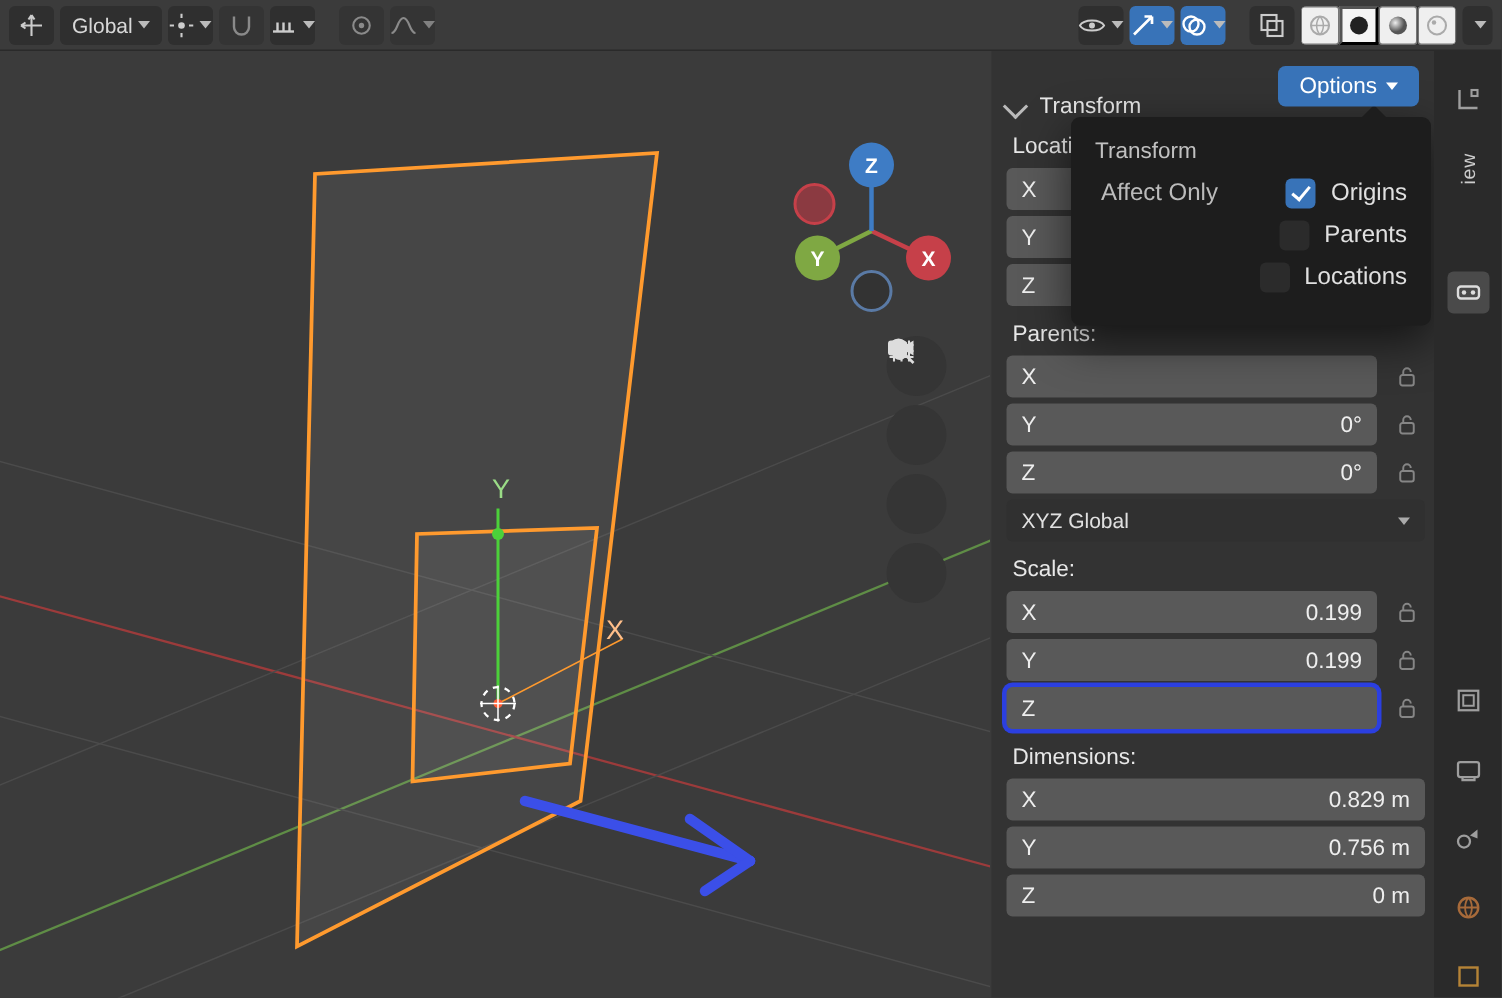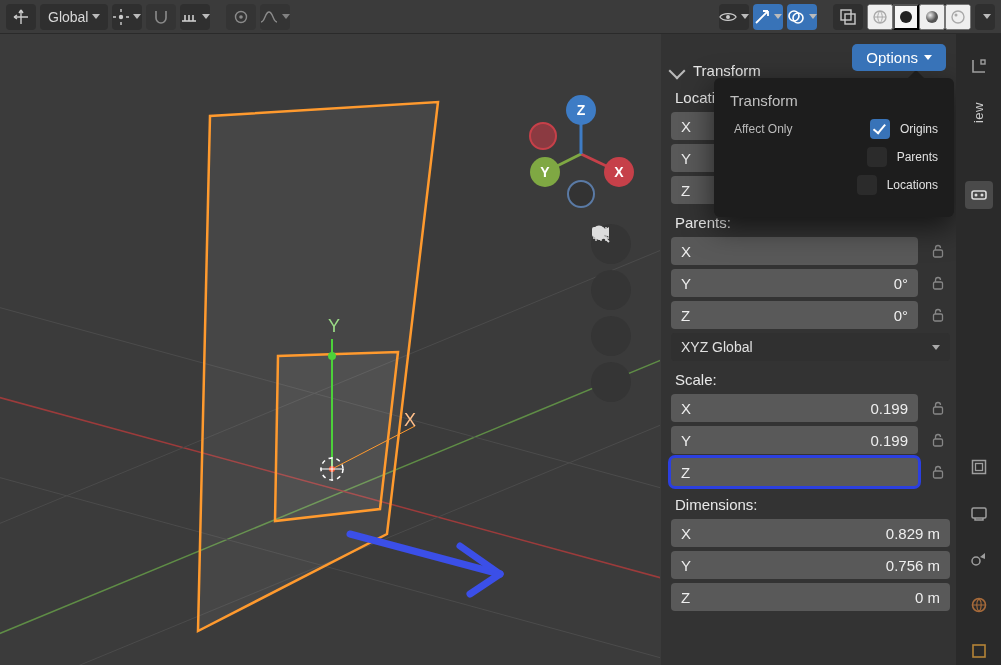--- a/index.html
+++ b/index.html
@@ -48,21 +48,21 @@
   .prop-row.highlight .prop-field { box-shadow: 0 0 0 3px #2b3fe0; }
 
   .rotation-mode { height:28px; background:#303030; border-radius:4px; display:flex; align-items:center; padding:0 10px; margin-bottom:4px; }
   .rotation-mode .label { flex:1; }
   .rotation-mode .chev { border-left:4px solid transparent; border-right:4px solid transparent; border-top:5px solid #aaa; }
 
   
   .options-pop { position:absolute; top:44px; right:2px; width:240px; background:#1d1d1d; border-radius:6px; padding:14px 16px; z-index:11; box-shadow: 0 10px 30px rgba(0,0,0,.6); }
   .options-pop::before { content:""; position:absolute; top:-8px; right:30px; border-left:8px solid transparent; border-right:8px solid transparent; border-bottom:8px solid #1d1d1d; }
   .options-pop .pop-title { color:#c0c0c0; font-size:15px; margin-bottom:10px; }
-  .options-pop .pop-row { display:flex; align-items:center; justify-content:flex-end; gap:10px; margin-bottom:8px; font-size:12px; }
+  .options-pop .pop-row { display:flex; align-items:center; justify-content:flex-end; gap:10px; margin-bottom:8px; font-size:16px; }
   .options-pop .pop-row .label-left { margin-right:auto; color:#bbb; padding-left:4px;}
   .options-pop .chk { width:20px; height:20px; border-radius:4px; background:#2b2b2b; display:flex; align-items:center; justify-content:center; }
   .options-pop .chk.on { background:#3873b8; }
   .options-pop .chk.on::after { content:""; width:5px; height:10px; border-right:2px solid #fff; border-bottom:2px solid #fff; transform:rotate(40deg) translate(-1px,-1px);}
 
   
   .rail { position:absolute; top:34px; right:0; bottom:0; width:45px; background:#2a2a2a; display:flex; flex-direction:column; align-items:center; padding-top:18px; gap:18px; }
   .rail .vtab { writing-mode: vertical-rl; transform: rotate(180deg); color:#ccc; font-size:13px; letter-spacing:.5px; padding:4px 2px; cursor:pointer; }
   .rail-spacer { flex:1 1 10px; }
   .rail .ricon { width:28px; height:28px; display:flex; align-items:center; justify-content:center; cursor:pointer; opacity:.8;}

